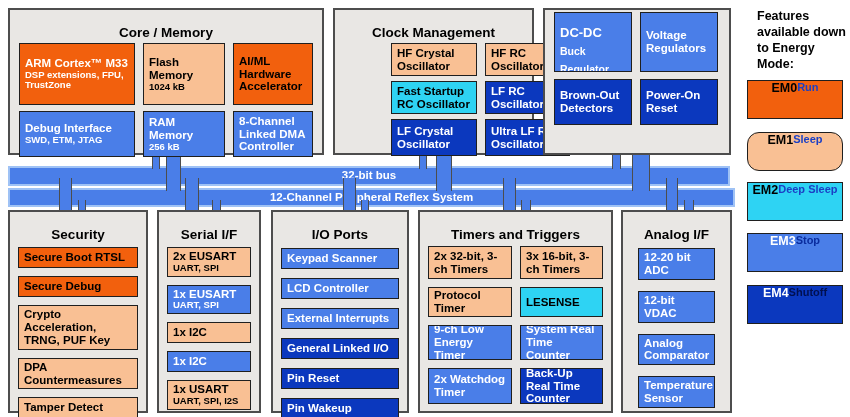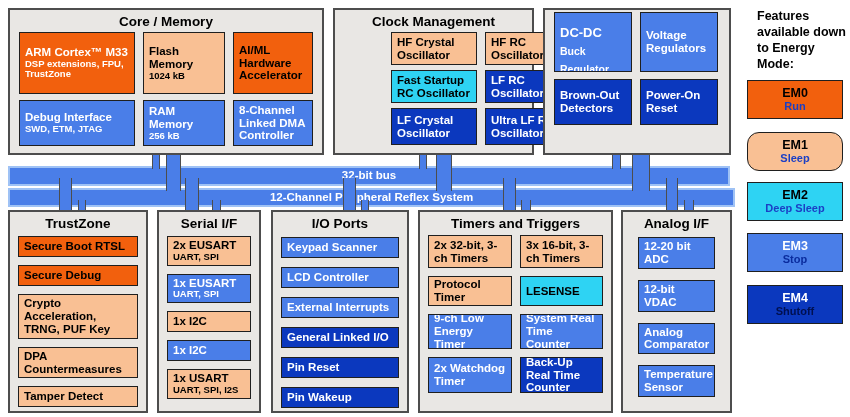--- a/index.html
+++ b/index.html
@@ -1,20 +1,20 @@
 <!DOCTYPE html>
 <html><head>
 <meta charset="utf-8">
 <style>
   html,body{margin:0;padding:0;background:#fff;}
   .stage{position:relative;width:850px;height:417px;background:#ffffff;
          font-family:"Liberation Sans",sans-serif;font-weight:bold;overflow:hidden;}
   
   .section{position:absolute;background:#E9E7E4;border:2px solid #4D4D4D;box-sizing:border-box;z-index:2;}
-  .sec-title{text-align:center;font-size:13.5px;color:#000;padding-top:3px;line-height:17px;}
+  .sec-title{text-align:center;font-size:13.5px;color:#000;padding-top:14px;line-height:17px;}
   
   .block{box-sizing:border-box;border:1px solid #1f1f1f;display:flex;flex-direction:column;
          justify-content:center;padding:2px 5px;line-height:1.12;overflow:hidden;}
   .block .bt{font-size:11.5px;}
   .block .bs{font-size:9.5px;}
   .t-dark{color:#000;} .t-light{color:#fff;}
   .s-orange{background:#F2600D;} .s-peach{background:#F9C094;} .s-cyan{background:#2ED3F3;}
   .s-blue{background:#4A7EE8;} .s-darkblue{background:#0B38BE;}
   .inline-sub{display:block;padding-top:10px;}
   .inline-sub .bt,.inline-sub .bs{display:inline;}
@@ -45,21 +45,21 @@
   .bus{position:absolute;background:#4A7EE8;border:2px solid #9FC2F5;box-sizing:border-box;
        color:#fff;text-align:center;font-size:11.5px;z-index:1;}
   #bus1{left:8px;top:166px;width:722px;height:20px;line-height:15px;}
   #bus2{left:8px;top:188px;width:727px;height:19px;line-height:14px;}
   
   .stub{position:absolute;background:#4A7EE8;border-left:1px solid #4d4d4d;border-right:1px solid #4d4d4d;
         box-sizing:border-box;z-index:1;}
   
   .legend-heading{position:absolute;left:757px;top:8px;width:92px;font-size:12.5px;color:#000;line-height:1.28;}
   .em{position:absolute;left:747px;width:96px;height:39px;border:1px solid #1f1f1f;box-sizing:border-box;
-      text-align:center;display:flex;flex-direction:column;justify-content:center;line-height:1.15;z-index:2;}
+      text-align:center;display:flex;flex-direction:row;justify-content:center;line-height:1.15;z-index:2;}
   .em .em-name{font-size:12.5px;}
   .em .em-label{font-size:11px;}
 </style>
 </head>
 <body>
 
 <div class="stage">
 
   <div class="bus" id="bus1">
     <span>32-bit bus</span>
@@ -144,21 +144,21 @@
         </div>
         <div class="block s-darkblue t-light">
           <div class="bt">Brown-Out Detectors</div>
         </div>
         <div class="block s-darkblue t-light">
           <div class="bt">Power-On Reset</div>
         </div>
       </div>
   </div>
   <div class="section" id="sec-security">
-    <div class="sec-title">TrustZone</div>
+    <div class="sec-title">Security</div>
     <div class="blocks">
         <div class="block s-orange t-dark">
           <div class="bt">Secure Boot RTSL</div>
         </div>
         <div class="block s-orange t-dark">
           <div class="bt">Secure Debug</div>
         </div>
         <div class="block s-peach t-dark">
           <div class="bt">Crypto Acceleration, TRNG, PUF Key</div>
         </div>

